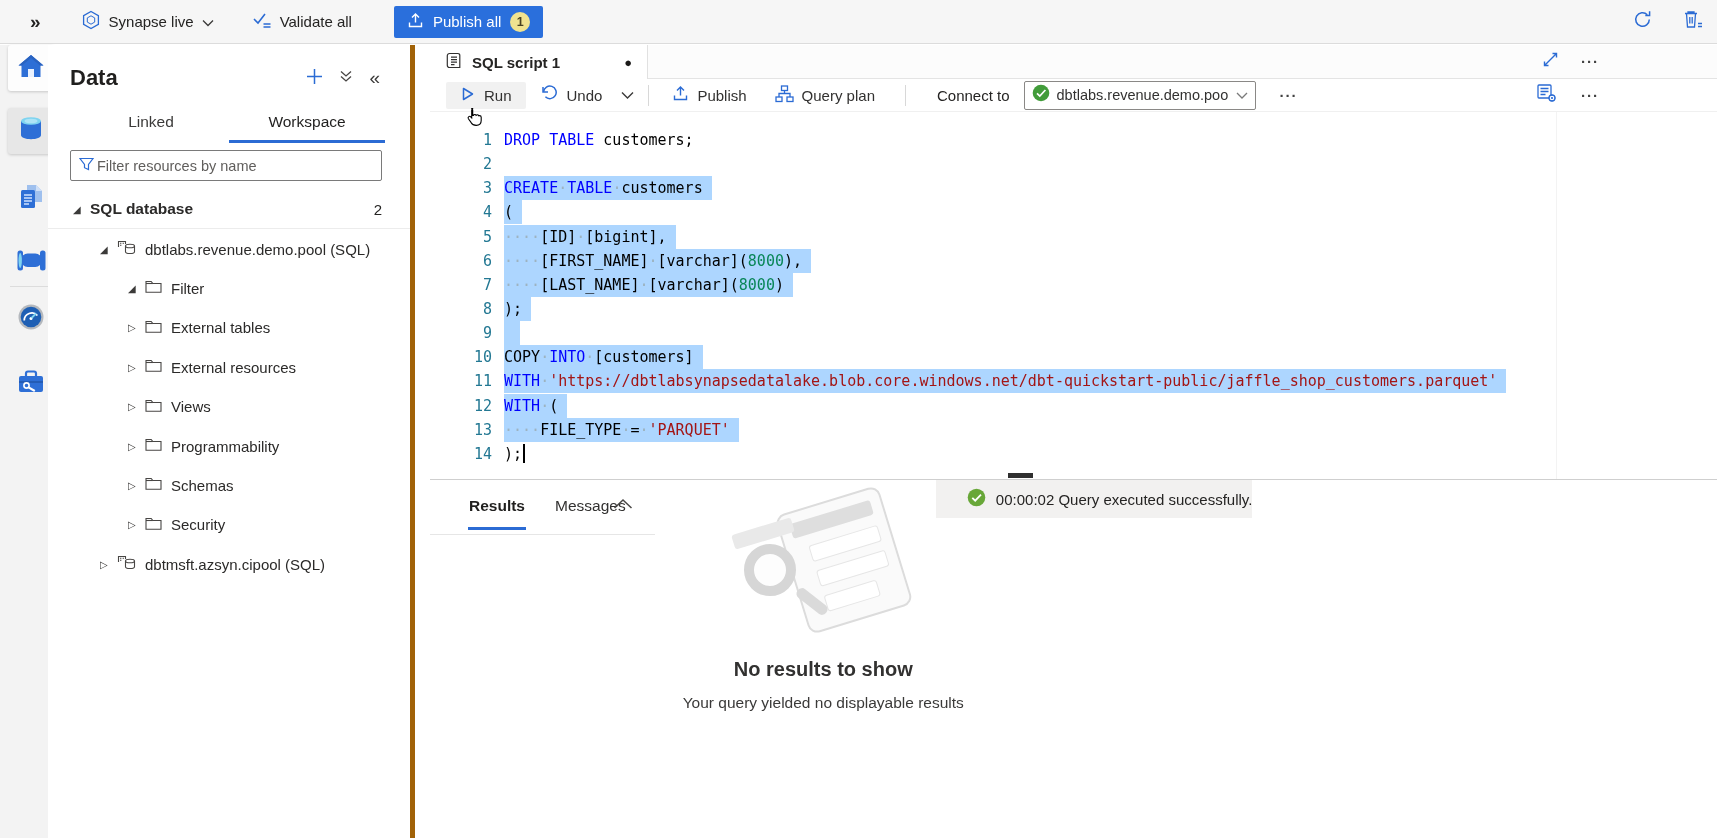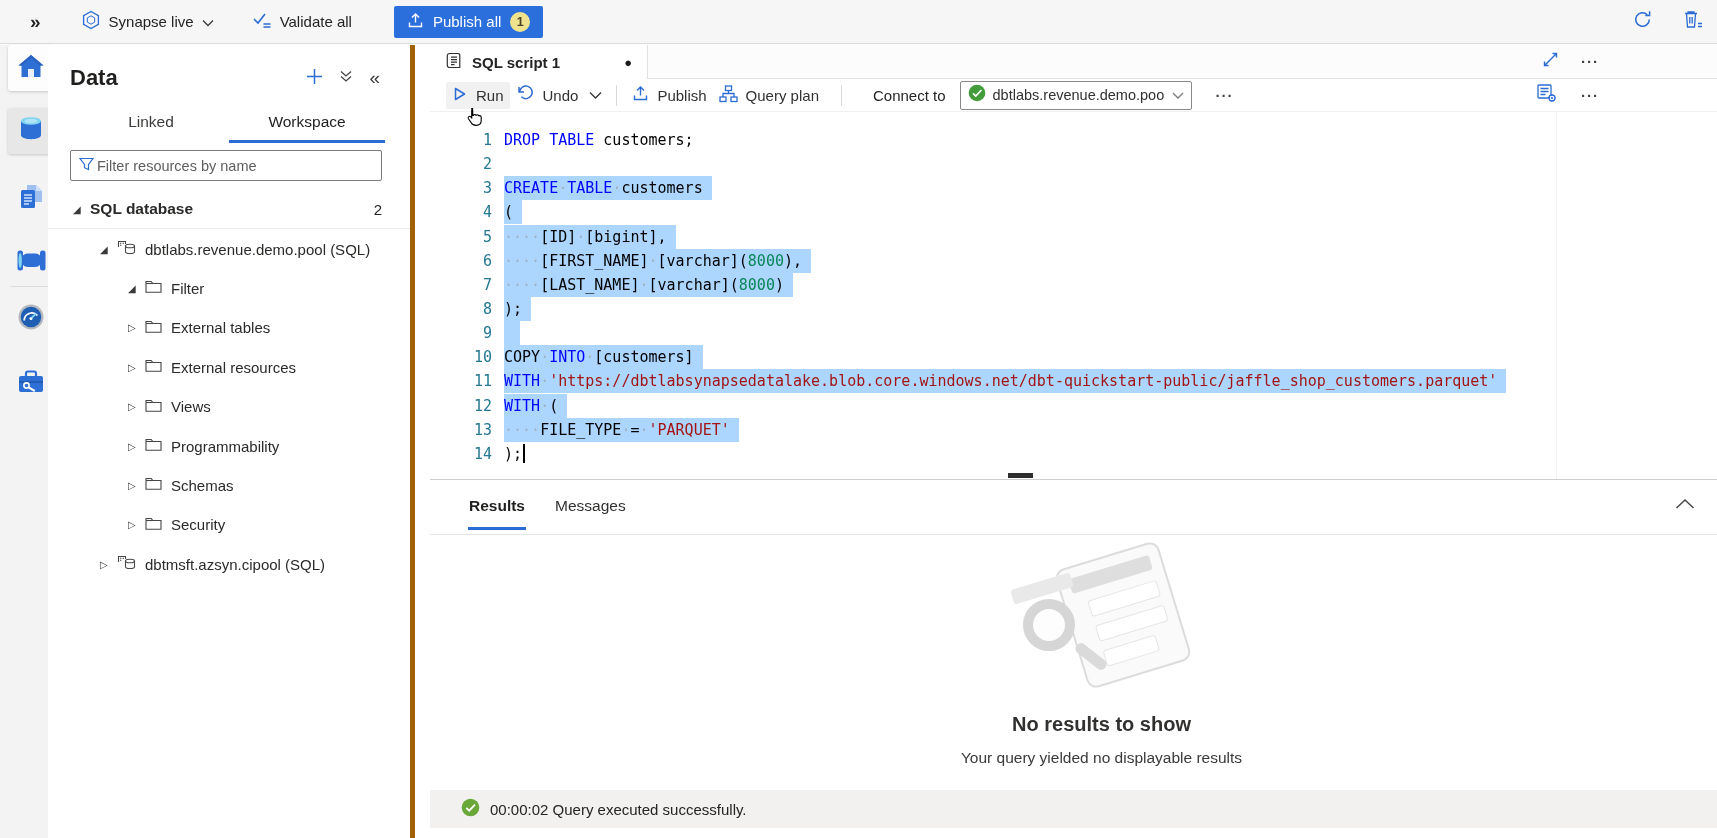--- a/index.html
+++ b/index.html
@@ -59,21 +59,21 @@
   .tabstrip { height:34px; background:#fcfcfc; border-bottom:1px solid #e4e4e4; display:flex; position:relative; }
   .etab { width:218px; background:#fff; border-right:1px solid #e1e1e1; margin-bottom:-1px;
     display:flex; align-items:center; padding:0 14px; gap:9px; cursor:pointer; position:relative; }
   .etab-label { font-size:15px; font-weight:700; color:#252423; }
   .etab-dot { position:absolute; right:15px; font-size:13px; color:#1b1a19; }
   .strip-right { margin-left:auto; display:flex; align-items:center; gap:22px; padding-right:118px; }
   .dots { font-size:15px; letter-spacing:1px; color:#424242; font-weight:700; cursor:pointer; }
 
   .edtoolbar { height:33px; border-bottom:1px solid #f0f0f0; display:flex; align-items:center; padding-left:16px; }
   .tbtn { display:flex; align-items:center; gap:8px; font-size:15px; color:#323130; cursor:pointer;
-    padding:4px 6px; border-radius:2px; }
+    padding:4px 14px; border-radius:2px; }
   .tbtn.hovered { background:#f1f1f1; }
   .vdiv { width:1px; height:21px; background:#d8d8d8; margin:0 9px; }
   .connect-label { margin-left:22px; font-size:15px; color:#252423; }
   .pool-dd { margin-left:14px; width:232px; height:29px; border:1px solid #8a8886; border-radius:2px;
     display:flex; align-items:center; padding:0 7px; gap:7px; cursor:pointer; background:#fff; }
   .pool-name { font-size:14.5px; color:#323130; white-space:nowrap; overflow:hidden; flex:1; }
   .tb-right-icons { margin-left:auto; display:flex; align-items:center; gap:24px; padding-right:118px; }
 
   
   .codearea { height:367px; position:relative; overflow:hidden; padding-top:16px; }
@@ -82,21 +82,21 @@
   .ln { width:62px; text-align:right; font:15px/24px "DejaVu Sans Mono", monospace; color:#237893; flex:none; }
   .ct { margin-left:12px; font:15px/24px "DejaVu Sans Mono", monospace; white-space:pre; height:24px;
     display:flex; align-items:center; }
   .ct.sel { background:#add6ff; padding-right:9px; }
   .ct.selempty { min-width:16px; }
   .tk-kw { color:#0000ff; } .tk-pl { color:#000; } .tk-str { color:#a31515; }
   .tk-num { color:#098658; } .tk-ws { color:#9db3c0; } .tk-sp { color:#000; }
   .caret { display:inline-block; width:2px; height:19px; background:#000; margin-left:1px; }
 
   
-  .results { flex:1; border-top:1px solid #cfcfcf; position:relative; display:flex; flex-direction:column; }
+  .results { flex:1; border-top:1px solid #cfcfcf; position:relative; display:flex; flex-direction:row; }
   .split-handle { position:absolute; top:-7px; left:578px; width:25px; height:5px; background:#2f2f2f; }
   .rtabs { height:55px; display:flex; align-items:flex-end; padding-left:38px;
     border-bottom:1px solid #e6e6e6; position:relative; }
   .rtab { display:flex; align-items:center; height:46px; border-bottom:3px solid transparent;
     margin-bottom:4px; margin-right:28px; font-size:15.5px; color:#323130; cursor:pointer; padding:0 1px; }
   .rtab.active { border-bottom-color:#2b6bd4; color:#201f1e; font-weight:700; }
   .rcollapse { position:absolute; right:22px; top:16px; cursor:pointer; }
   .rcontent { height:255px; display:flex; flex-direction:column; align-items:center; transform:translateX(28px); }
   .illus { position:relative; width:210px; height:132px; margin-top:20px; }
   .il-card { position:absolute; left:72px; top:-2px; width:108px; height:124px; background:#fafafa;

